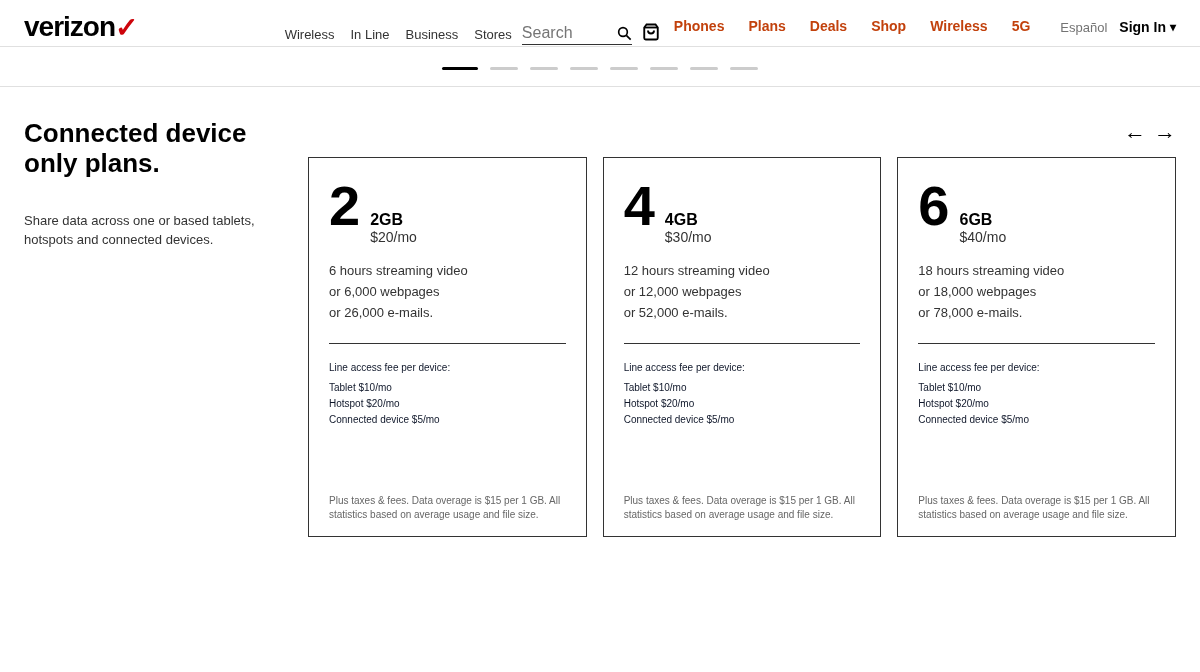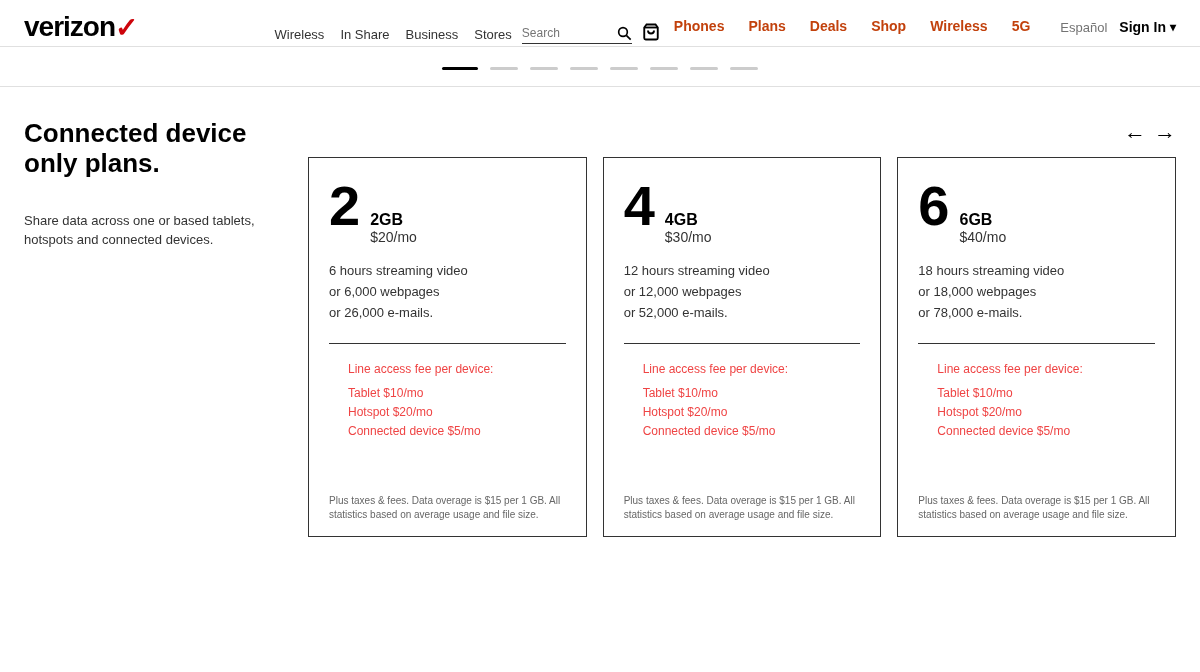--- a/index.html
+++ b/index.html
@@ -46,21 +46,21 @@
     .search-container {
       display: flex;
       align-items: center;
       border-bottom: 1px solid #333;
       padding-bottom: 2px;
       gap: 4px;
     }
     .search-input {
       border: none;
       outline: none;
-      font-size: 12px;
+      font-size: 16px;
       width: 90px;
     }
     .search-icon-svg {
       width: 16px;
       height: 16px;
     }
     .cart-icon {
       font-size: 18px;
       cursor: pointer;
     }
@@ -207,25 +207,24 @@
       color: #333;
       line-height: 1.6;
       margin-bottom: 20px;
     }
     .plan-divider {
       border: none;
       border-top: 1px solid #333;
       margin: 0 0 16px 0;
     }
     .plan-fees {
-      font-size: 12px;
-      color: #ef4444;
+      font-size: 10px;
+      color: #0f172a;
       line-height: 1.6;
       flex: 1;
-      margin-left: 19px;
     }
     .plan-fees-title {
       font-weight: 400;
       margin-bottom: 4px;
     }
     .plan-fine-print {
       font-size: 10px;
       color: #666;
       margin-top: auto;
       line-height: 1.4;
@@ -239,21 +238,21 @@
   <div class="top-bar">
     <div class="logo-area">
       <span class="logo-text">verizon</span>
         <span class="logo-check">✓</span>
     </div>
 
     <div class="top-nav-right">
       <div class="top-links">
         <div style="display:flex;gap:16px;">
           <a href="#">Wireless</a>
-          <a href="#">In Share</a>
+          <a href="#">In Line</a>
           <a href="#">Business</a>
         </div>
         <div style="display:flex;align-items:center;gap:10px;">
           <a href="#">Stores</a>
           <div class="search-container">
             <input class="search-input" type="text" placeholder="Search" style="">
             <svg class="search-icon-svg" viewBox="0 0 24 24" fill="none" stroke="#000" stroke-width="2.5">
               <circle cx="10.5" cy="10.5" r="6.5"></circle>
               <line x1="15.5" y1="15.5" x2="22" y2="22"></line>
             </svg>

